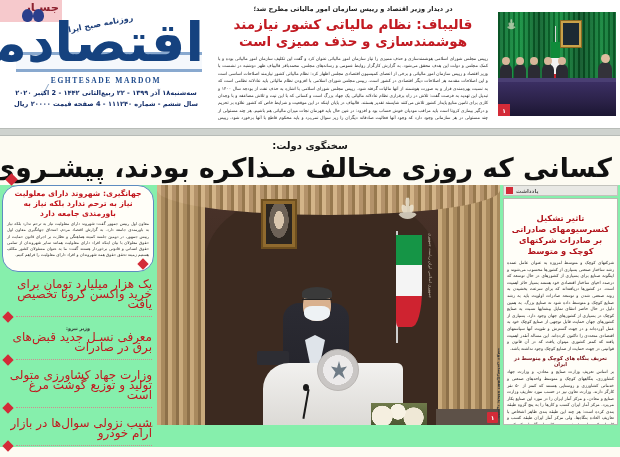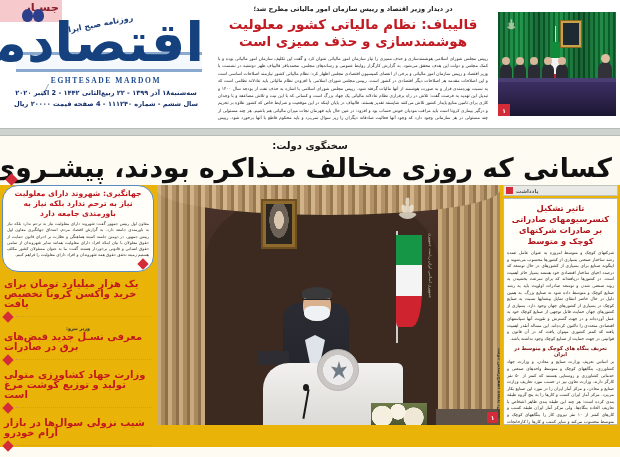--- a/index.html
+++ b/index.html
@@ -11,21 +11,21 @@
     overflow: hidden;
     background: #fdfbf2;
     font-family: "DejaVu Sans", "Liberation Sans", sans-serif;
     direction: rtl;
   }
 
   .page {
     position: relative;
     width: 620px;
     height: 447px;
-    background: #eab308;
+    background: #86efac;
   }
 
   
   .top-section {
     position: relative;
     height: 128px;
     width: 620px;
     background: #ffffff;
     display: flex;
     flex-direction: row-reverse;
@@ -317,20 +317,21 @@
     overflow: hidden;
     position: relative;
   }
   .note-title {
     text-align: center;
     font-size: 8.3px;
     line-height: 11px;
     font-weight: bold;
     color: #b2151d;
     padding: 1px 0 3px 0;
+    margin-top: 10px;
   }
   .note-body {
     font-size: 4.3px;
     line-height: 6.6px;
     color: #2a2a2a;
     text-align: justify;
   }
   .note-sub {
     text-align: center;
     font-size: 5.2px;
@@ -455,24 +456,24 @@
     padding: 4px 2px 0 2px;
   }
   .brief-item .bi-kicker {
     text-align: center;
     font-size: 4.8px;
     font-weight: bold;
     color: #333;
     margin-bottom: 1px;
   }
   .brief-item .bi-title {
-    text-align: left;
-    font-size: 10px;
+    text-align: right;
+    font-size: 12px;
     line-height: 10px;
-    font-weight: bold;
+    font-weight: normal;
     color: #c2181f;
   }
   .brief-rule {
     display: flex;
     flex-direction: row-reverse;
     align-items: center;
     gap: 2px;
     margin-top: 3px;
   }
   .brief-rule .br-line {
@@ -509,21 +510,21 @@
       <div class="mast-slash"></div>
 
       <div class="mast-datebar">
         <div class="dline">سه‌شنبه۱۸ آذر ۱۳۹۹ - ۲۲ ربیع‌الثانی ۱۴۴۲ - 2 اکتبر ۲۰۲۰</div>
         <div class="dline">سال ششم - شماره ۱۱۱۲۴۰ - 4 صفحه قیمت ۲۰۰۰۰ ریال</div>
       </div>
     </div>
 
     <div class="lead-col">
       <div class="lead-kicker">در دیدار وزیر اقتصاد و رییس سازمان امور مالیاتی مطرح شد؛</div>
-      <div class="lead-headline">قالیباف: نظام مالیاتی کشور معلولیت هوشمندسازی و حذف ممیزی است</div>
+      <div class="lead-headline">قالیباف: نظام مالیاتی کشور نیازمند هوشمندسازی و حذف ممیزی است</div>
       <div class="lead-body">رییس مجلس شورای اسلامی هوشمندسازی و حذف ممیزی را نیاز سازمان امور مالیاتی عنوان کرد و گفت این تکلیف سازمان امور مالیاتی بوده و با کمک مجلس و دولت این هدف محقق می‌شود. به گزارش کارگزار روابط عمومی و رسانه‌های مجلس، محمدباقر قالیباف ظهر دوشنبه در نشست با وزیر اقتصاد و رییس سازمان امور مالیاتی و برخی از اعضای کمیسیون اقتصادی مجلس اظهار کرد: نظام مالیاتی کشور نیازمند اصلاحات اساسی است و این اصلاحات مقدمه هر اصلاحات دیگر اقتصادی در کشور است. رییس مجلس شورای اسلامی با افزودن نظام مالیاتی باید عادلانه نظامی است که به نسبت بهره‌مندی قرار و به صورت هوشمند از آنها مالیات گرفته شود. رییس مجلس شورای اسلامی با اشاره به حذف نفت از بودجه سال ۱۴۰۰ و تبدیل این تهدید به فرصت گفت: تلاش در راه برقراری نظام عادلانه مالیاتی یک جهاد بزرگ است و کسانی که با این نیت و تلاش مضاعفه و با وجدان کاری برای تامین منابع پایدار کشور تلاش می‌کنند شایسته تقدیر هستند. قالیباف در پایان اینکه در این موقعیت و شرایط خاص که کشور علاوه بر تحریم و درگیر بیماری کرونا است باید مراقب مودیان خوش حساب بود و افزود: در عین حال باید قهرمان نجات میزان مالیاتی هم باشیم. هر چند مسئولی از چند مسئولی در هر سازمانی وجود دارد که وجود آنها فعالیت صادقانه دیگران را زیر سوال نمی‌برد و باید محکوم قاطع با آنها برخورد شود. رییس مجلس شورای اسلامی با اشاره به اینکه همه سامانه‌های مالیاتی در کشور باید به صورت هوشمند‌سازی کامل نظام مالیاتی اتفاق بیفتد، بیان کرد: باید ملت همه اشاره بیست جانبه میز محوری حرکت کنید.</div>
     </div>
 
     <div class="top-photo">
       <div class="tp-wall"></div>
       <div class="tp-emblem">
         <svg viewBox="0 0 24 24" width="16" height="16">
             <path d="M12 2c.6 2 .6 4 0 6 .9-1 2-1.4 3-1 .6 2 .2 4-1 5.5 1.4-.3 2.6.3 3.3 1.5-1.6 2-4 3-6.3 3s-4.7-1-6.3-3c.7-1.2 1.9-1.8 3.3-1.5C6.8 11 6.4 9 7 7c1-.4 2.1 0 3 1-.6-2-.6-4 0-6z" fill="#e9e4cf"></path>
           </svg>
       </div>

